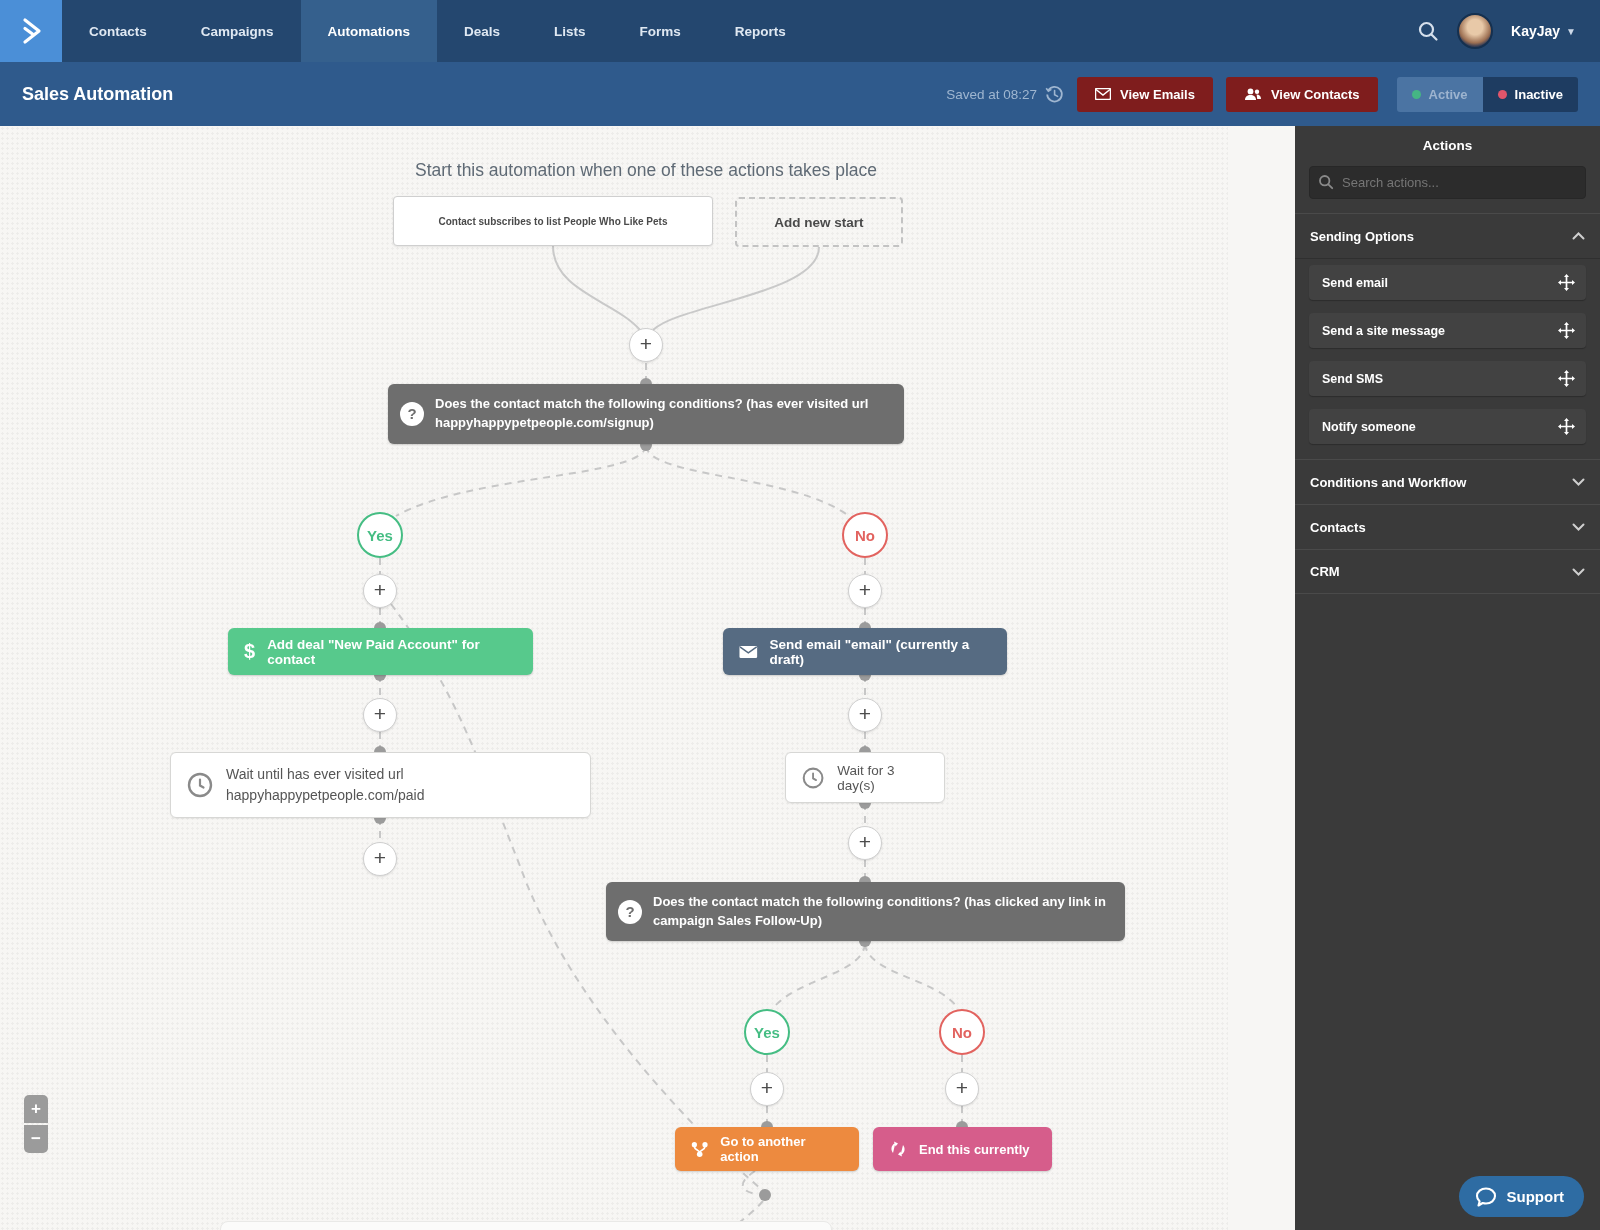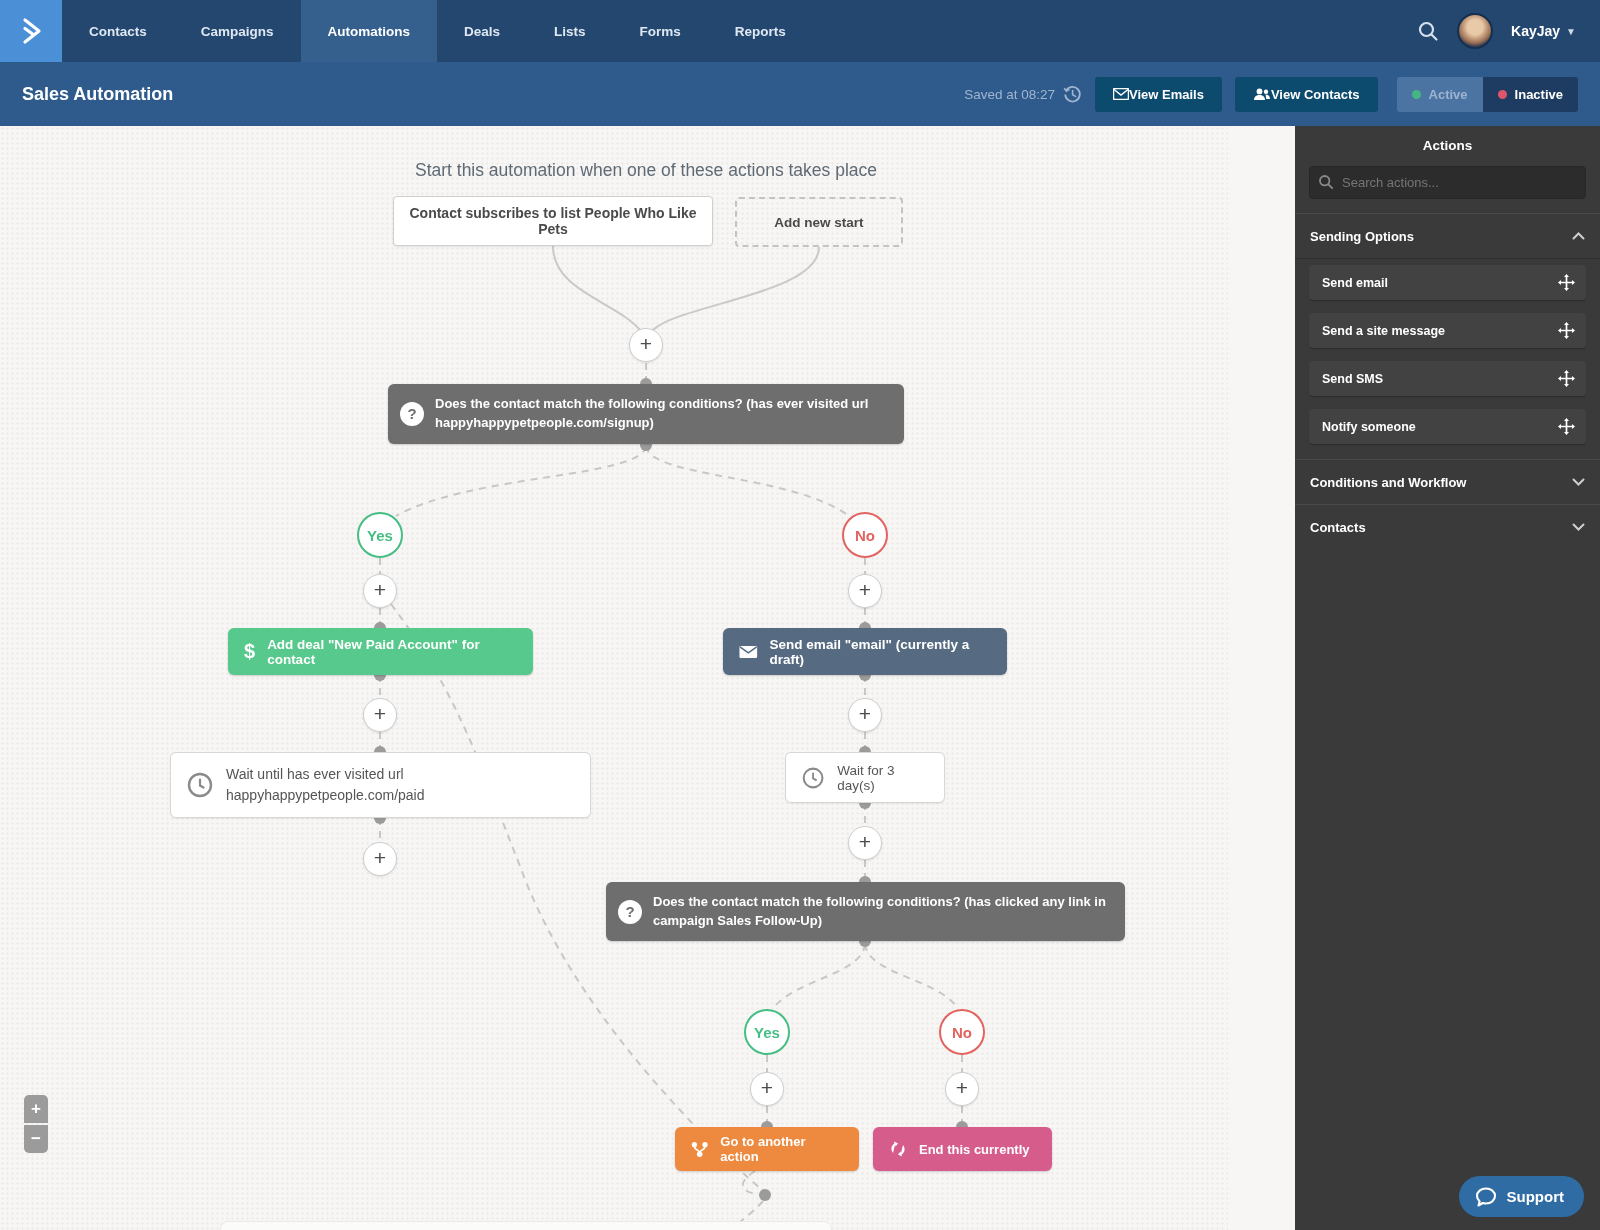--- a/index.html
+++ b/index.html
@@ -22,43 +22,43 @@
     border:2px solid #15304f; cursor:pointer; }
   .username { color:#ffffff; font-size:14px; font-weight:bold; cursor:pointer; display:flex; align-items:center; gap:6px; }
   .caret { font-size:10px; color:#cdd9e8; }
 
   
   .subheader { position:absolute; left:0; top:62px; width:1600px; height:64px;
     background:#2f5a8c; display:flex; align-items:center; z-index:39; }
   .page-title { color:#ffffff; font-size:18px; font-weight:bold; margin-left:22px; }
   .sub-right { margin-left:auto; display:flex; align-items:center; gap:13px; margin-right:22px; }
   .saved { color:#9fb6d0; font-size:13.5px; display:flex; align-items:center; gap:8px; }
-  .hbtn { background:#0c4a6e; border:none; color:#ffffff; font-weight:bold; font-size:13px;
-    height:35px; padding:0 18px; border-radius:3px; display:flex; align-items:center; cursor:pointer; }
+  .hbtn { background:#7f1d1d; border:none; color:#ffffff; font-weight:bold; font-size:13px;
+    height:35px; padding:0 18px; border-radius:3px; display:flex; align-items:center; gap:9px; cursor:pointer; }
   .seg { display:flex; height:35px; border-radius:3px; overflow:hidden; margin-left:6px; }
   .seg-btn { display:flex; align-items:center; gap:8px; padding:0 15px; font-size:13px;
     font-weight:bold; cursor:pointer; }
   .seg-active { background:#4b74a3; color:#9db4cf; }
   .seg-inactive { background:#1e3c61; color:#ffffff; }
   .dot-ind { width:9px; height:9px; border-radius:50%; display:inline-block; }
 
   
   .canvas { position:absolute; left:0; top:126px; width:1228px; height:1104px;
     background:#f7f6f4;
     background-image:radial-gradient(circle, rgba(0,0,0,0.04) 1px, transparent 1.2px);
     background-size:5px 5px; overflow:hidden; }
   .wires { position:absolute; left:0; top:0; width:1295px; height:1104px; }
 
   .flow-title { position:absolute; left:146px; top:34px; width:1000px; text-align:center;
     color:#5f6a75; font-size:17.5px; }
 
   .node { position:absolute; display:flex; align-items:center; }
   .start-box { left:393px; top:70px; width:320px; height:50px; background:#ffffff;
     border:1px solid #cfcfcf; border-radius:4px; justify-content:center;
-    box-shadow:0 1px 2px rgba(0,0,0,0.08); color:#4a4a4a; font-size:14px; font-weight:bold;
+    box-shadow:0 1px 2px rgba(0,0,0,0.08); color:#4a4a4a; font-size:10px; font-weight:bold;
     text-align:center; cursor:pointer; }
   .start-add { left:735px; top:71px; width:168px; height:50px; background:transparent;
     border:2px dashed #c3c3c3; border-radius:4px; justify-content:center;
     color:#4a4a4a; font-size:13.5px; font-weight:bold; cursor:pointer; }
 
   .plus-node { position:absolute; width:34px; height:34px; border-radius:50%; background:#ffffff;
     border:1.5px solid #cfcfcf; box-shadow:0 1px 2px rgba(0,0,0,0.10); color:#4c4c4c;
     font-size:21px; line-height:30px; text-align:center; cursor:pointer; z-index:5; }
 
   .cond-box { background:#6e6e6e; border-radius:6px; color:#ffffff; font-weight:bold;
@@ -400,20 +400,26 @@
       <svg class="chev" width="13" height="8" viewBox="0 0 13 8">
         <path d="M1.5 1.5 L6.5 6.5 L11.5 1.5" fill="none" stroke="#cfcfcf" stroke-width="2" stroke-linecap="round"></path>
       </svg>
     </div>
     <div class="sb-section">
       <span>Contacts</span>
       <svg class="chev" width="13" height="8" viewBox="0 0 13 8">
         <path d="M1.5 1.5 L6.5 6.5 L11.5 1.5" fill="none" stroke="#cfcfcf" stroke-width="2" stroke-linecap="round"></path>
       </svg>
     </div>
+    <div class="sb-section" style="border-bottom:1px solid #4a4a4a;">
+      <span>CRM</span>
+      <svg class="chev" width="13" height="8" viewBox="0 0 13 8">
+        <path d="M1.5 1.5 L6.5 6.5 L11.5 1.5" fill="none" stroke="#cfcfcf" stroke-width="2" stroke-linecap="round"></path>
+      </svg>
+    </div>
   </aside>
 
   <button class="support">
     <svg width="22" height="20" viewBox="0 0 22 20">
       <path d="M11 1.5 C16 1.5 20 4.8 20 9 C20 13.2 16 16.5 11 16.5 C9.8 16.5 8.7 16.3 7.7 16 L3.5 18.5 L4.6 14.4 C3 13 2 11.1 2 9 C2 4.8 6 1.5 11 1.5 Z" fill="none" stroke="#ffffff" stroke-width="2.1" stroke-linejoin="round"></path>
     </svg>
     <span>Support</span>
   </button>
 
 </div>

